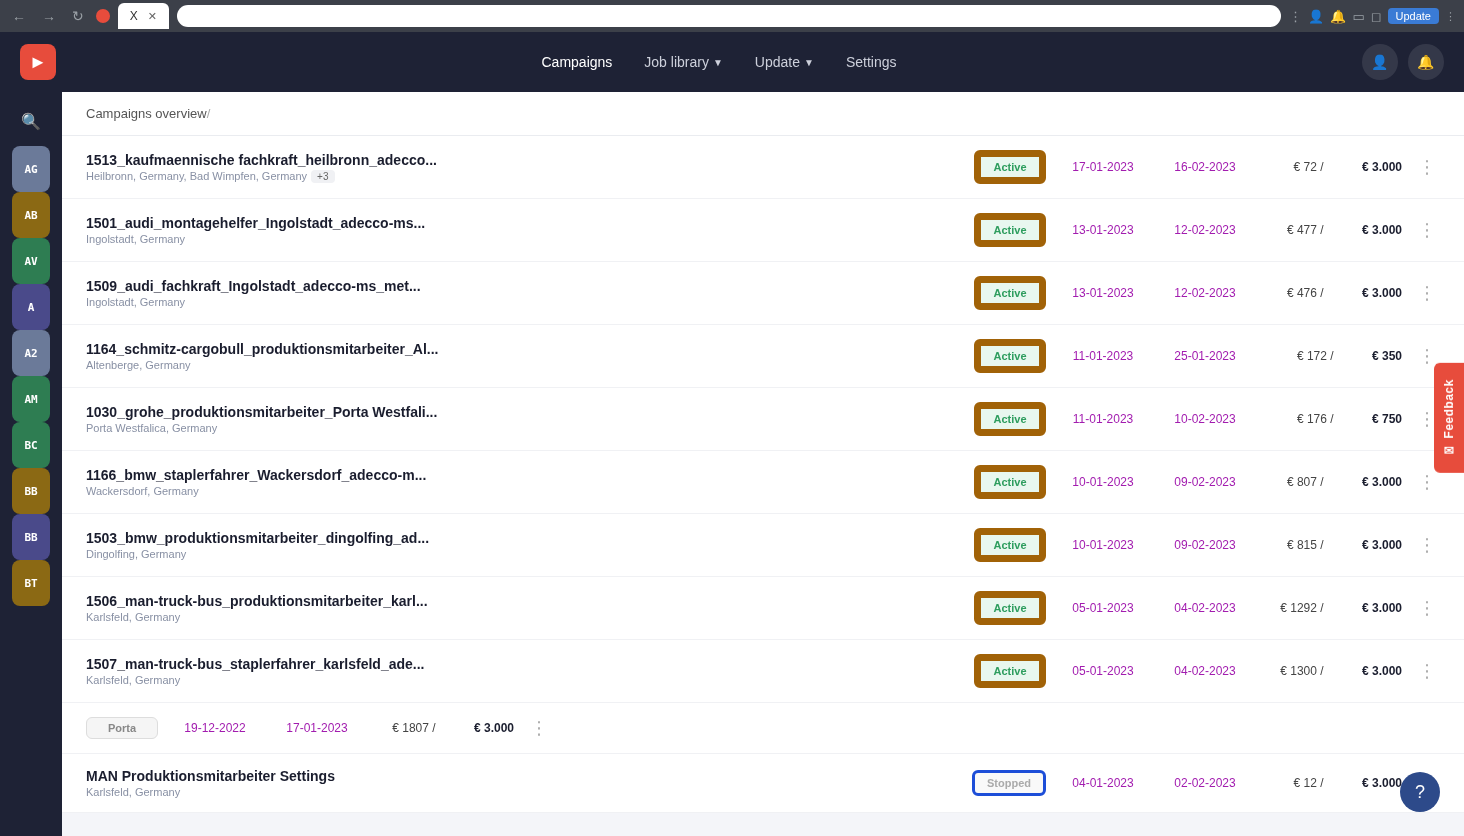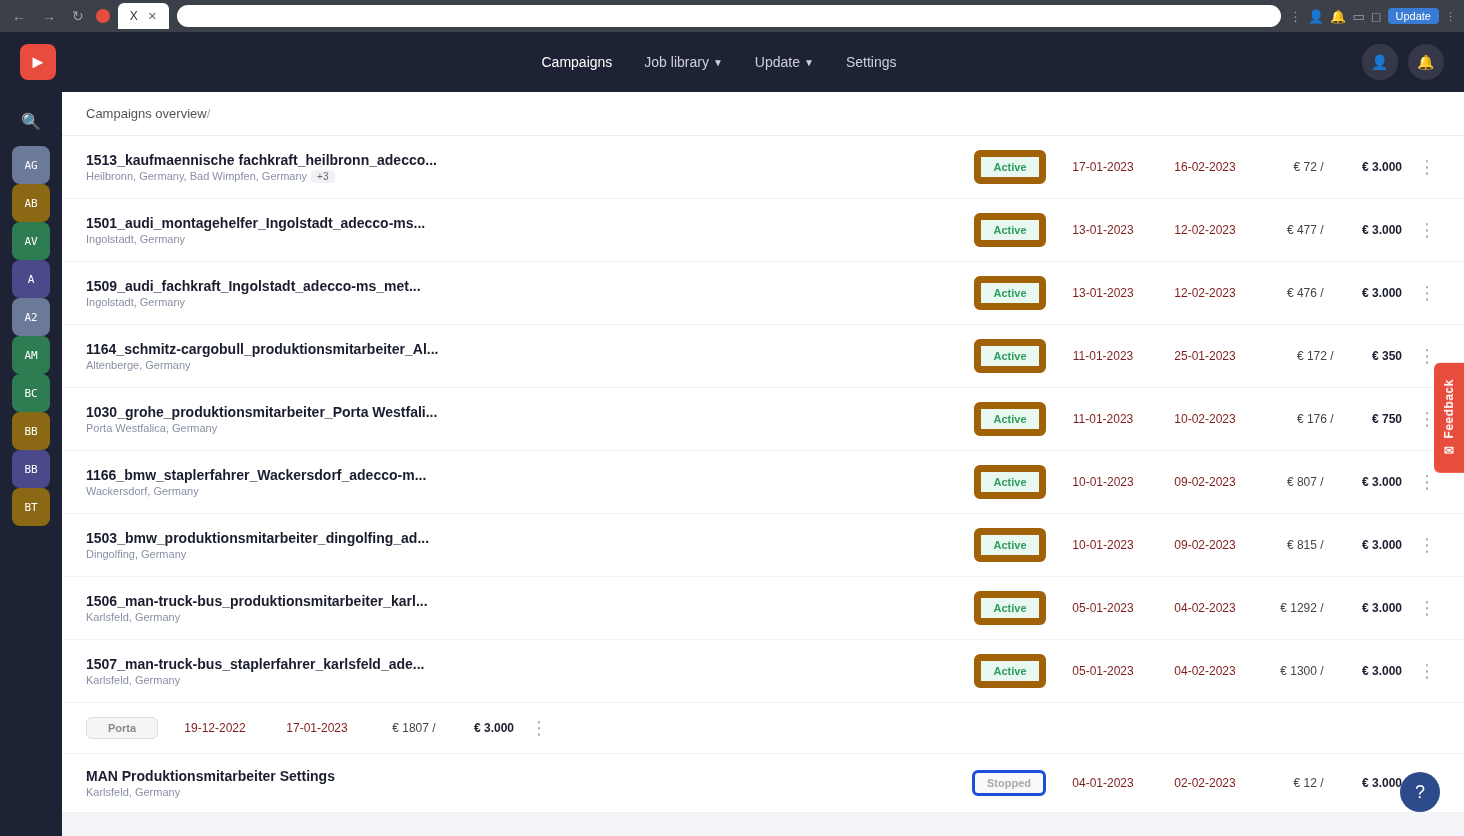--- a/index.html
+++ b/index.html
@@ -101,24 +101,24 @@
       width: 62px;
       background: #1e2235;
       display: flex;
       flex-direction: column;
       align-items: center;
       padding: 10px 0;
       gap: 6px;
       overflow-y: auto;
     }
     .sidebar-avatar {
-      width: 38px; height: 38px;
+      width: 38px; height: 46px;
       border-radius: 8px;
       display: flex; align-items: center; justify-content: center;
-      font-size: 11px; font-weight: 400;
+      font-size: 11px; font-weight: 700;
       cursor: pointer; color: white;
       font-family: monospace;
     }
     .sidebar-search {
       width: 38px; height: 38px;
       display: flex; align-items: center; justify-content: center;
       cursor: pointer; color: #8890a4;
       font-size: 16px;
     }
 
@@ -182,21 +182,21 @@
       min-width: 72px;
       text-align: center;
       padding: 4px 12px;
       border-radius: 6px;
       font-size: 11px;
       font-weight: 600;
     }
     .status-active { background: #e8f7ef; color: #2d9d5e; border: 7px solid #a16207; }
     .status-paused { background: #f5f5f5; color: #888; border: 1px solid #ddd; }
     .status-stopped { background: #f9f9f9; color: #aaa; border: 3px solid #1d4ed8; }
-    .campaign-date { font-size: 12px; color: #7f1d1d; min-width: 90px; text-align: center; }
+    .campaign-date { font-size: 12px; color: #a21caf; min-width: 90px; text-align: center; }
     .campaign-budget { font-size: 12px; color: #444; min-width: 140px; text-align: right; }
     .campaign-budget .bold { font-weight: 700; color: #1a1d2e; margin-left: 35px; }
     .campaign-more { color: #aaa; font-size: 18px; cursor: pointer; padding: 0 4px; }
 
     
     .feedback-widget {
       position: fixed;
       right: 0;
       top: 50%;
       transform: translateY(-50%);

